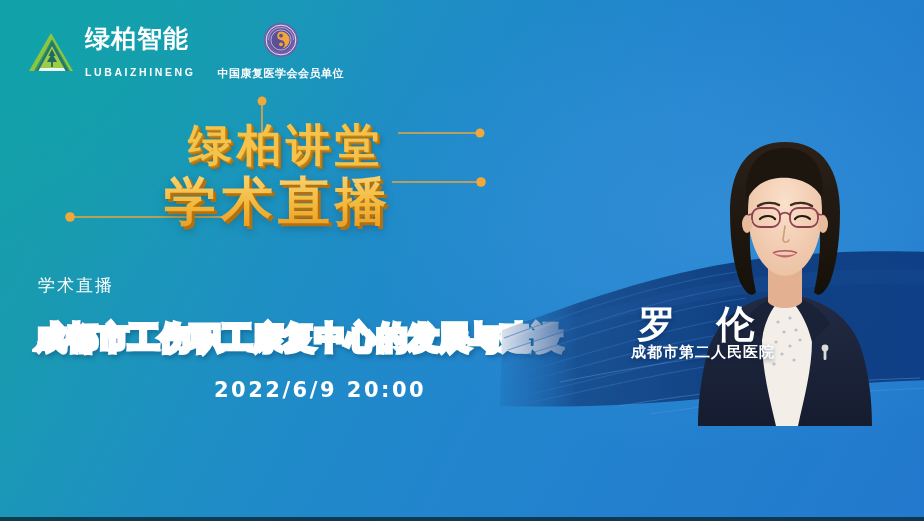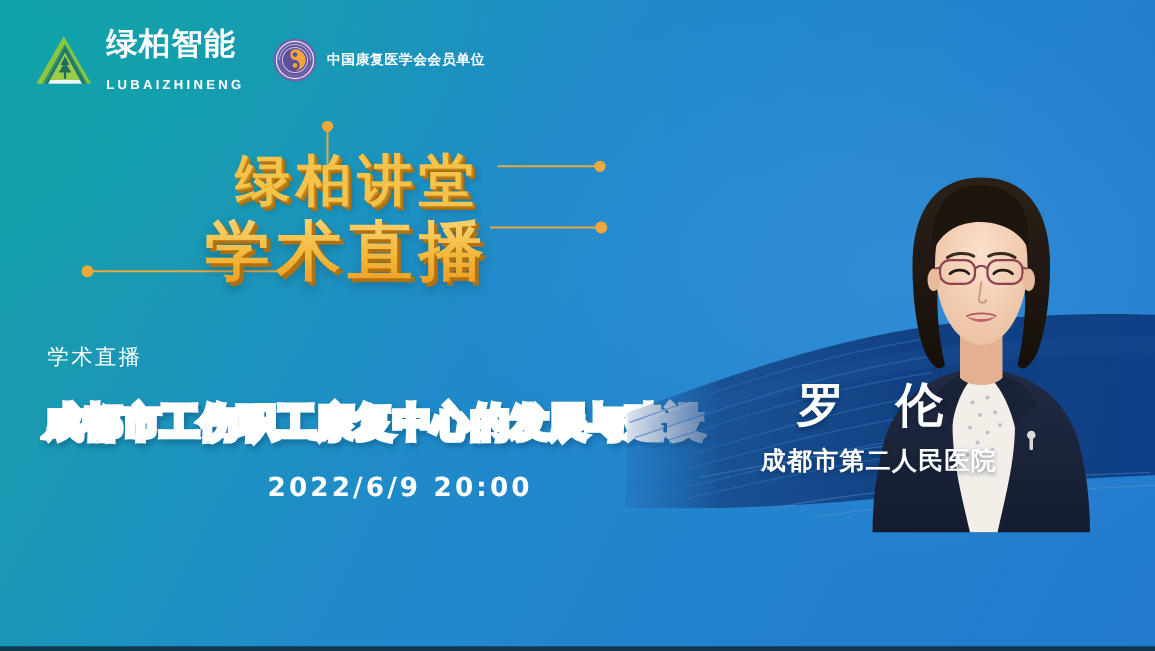--- a/index.html
+++ b/index.html
@@ -57,21 +57,21 @@
     font-family: "DejaVu Sans", "Liberation Sans", sans-serif;
   }
   .brand-en {
     margin-top: 16px;
     font-size: 10.5px;
     font-weight: 700;
     color: #ffffff;
     letter-spacing: 2.6px;
   }
 
-  .assoc { display: flex; align-items: center; gap: 8px; }
+  .assoc { display: flex; align-items: center; gap: 8px; flex-direction: column; }
   .assoc-seal { width: 36px; height: 36px; display:block; }
   .assoc-text {
     font-size: 11px;
     font-weight: 700;
     color: #ffffff;
     letter-spacing: .5px;
     font-family: "DejaVu Sans", "Liberation Sans", sans-serif;
   }
 
   
@@ -177,23 +177,22 @@
   .speaker-name {
     font-family: "DejaVu Sans", "Liberation Sans", sans-serif;
     font-size: 38px;
     font-weight: 700;
     color: #ffffff;
     letter-spacing: 14px;
     line-height: 1;
     text-shadow: 0 2px 4px rgba(0,25,60,.45);
   }
   .speaker-org {
-    margin-top: 12px;
-    font-family: "DejaVu Sans", "Liberation Sans", sans-serif;
-    font-size: 20px;
+    font-family: "DejaVu Sans", "Liberation Sans", sans-serif;
+    font-size: 15px;
     font-weight: 700;
     color: #ffffff;
     letter-spacing: 1px;
     text-shadow: 0 2px 4px rgba(0,25,60,.45);
   }
 
   
   .portrait {
     position: absolute;
     left: 690px;

